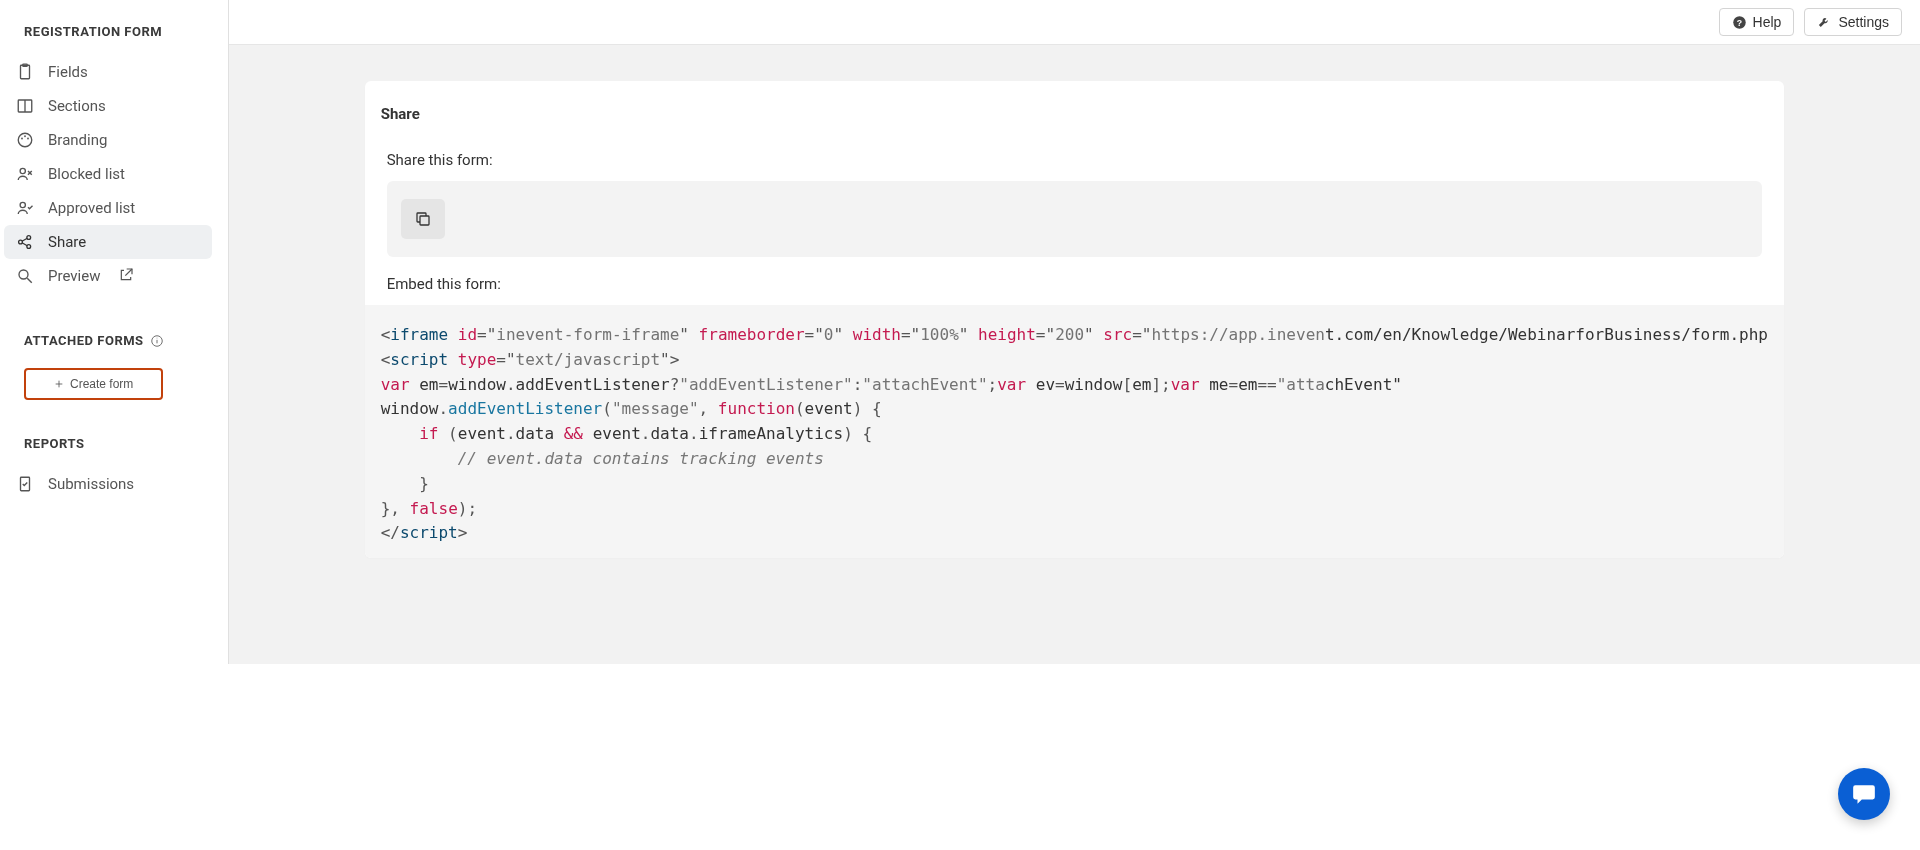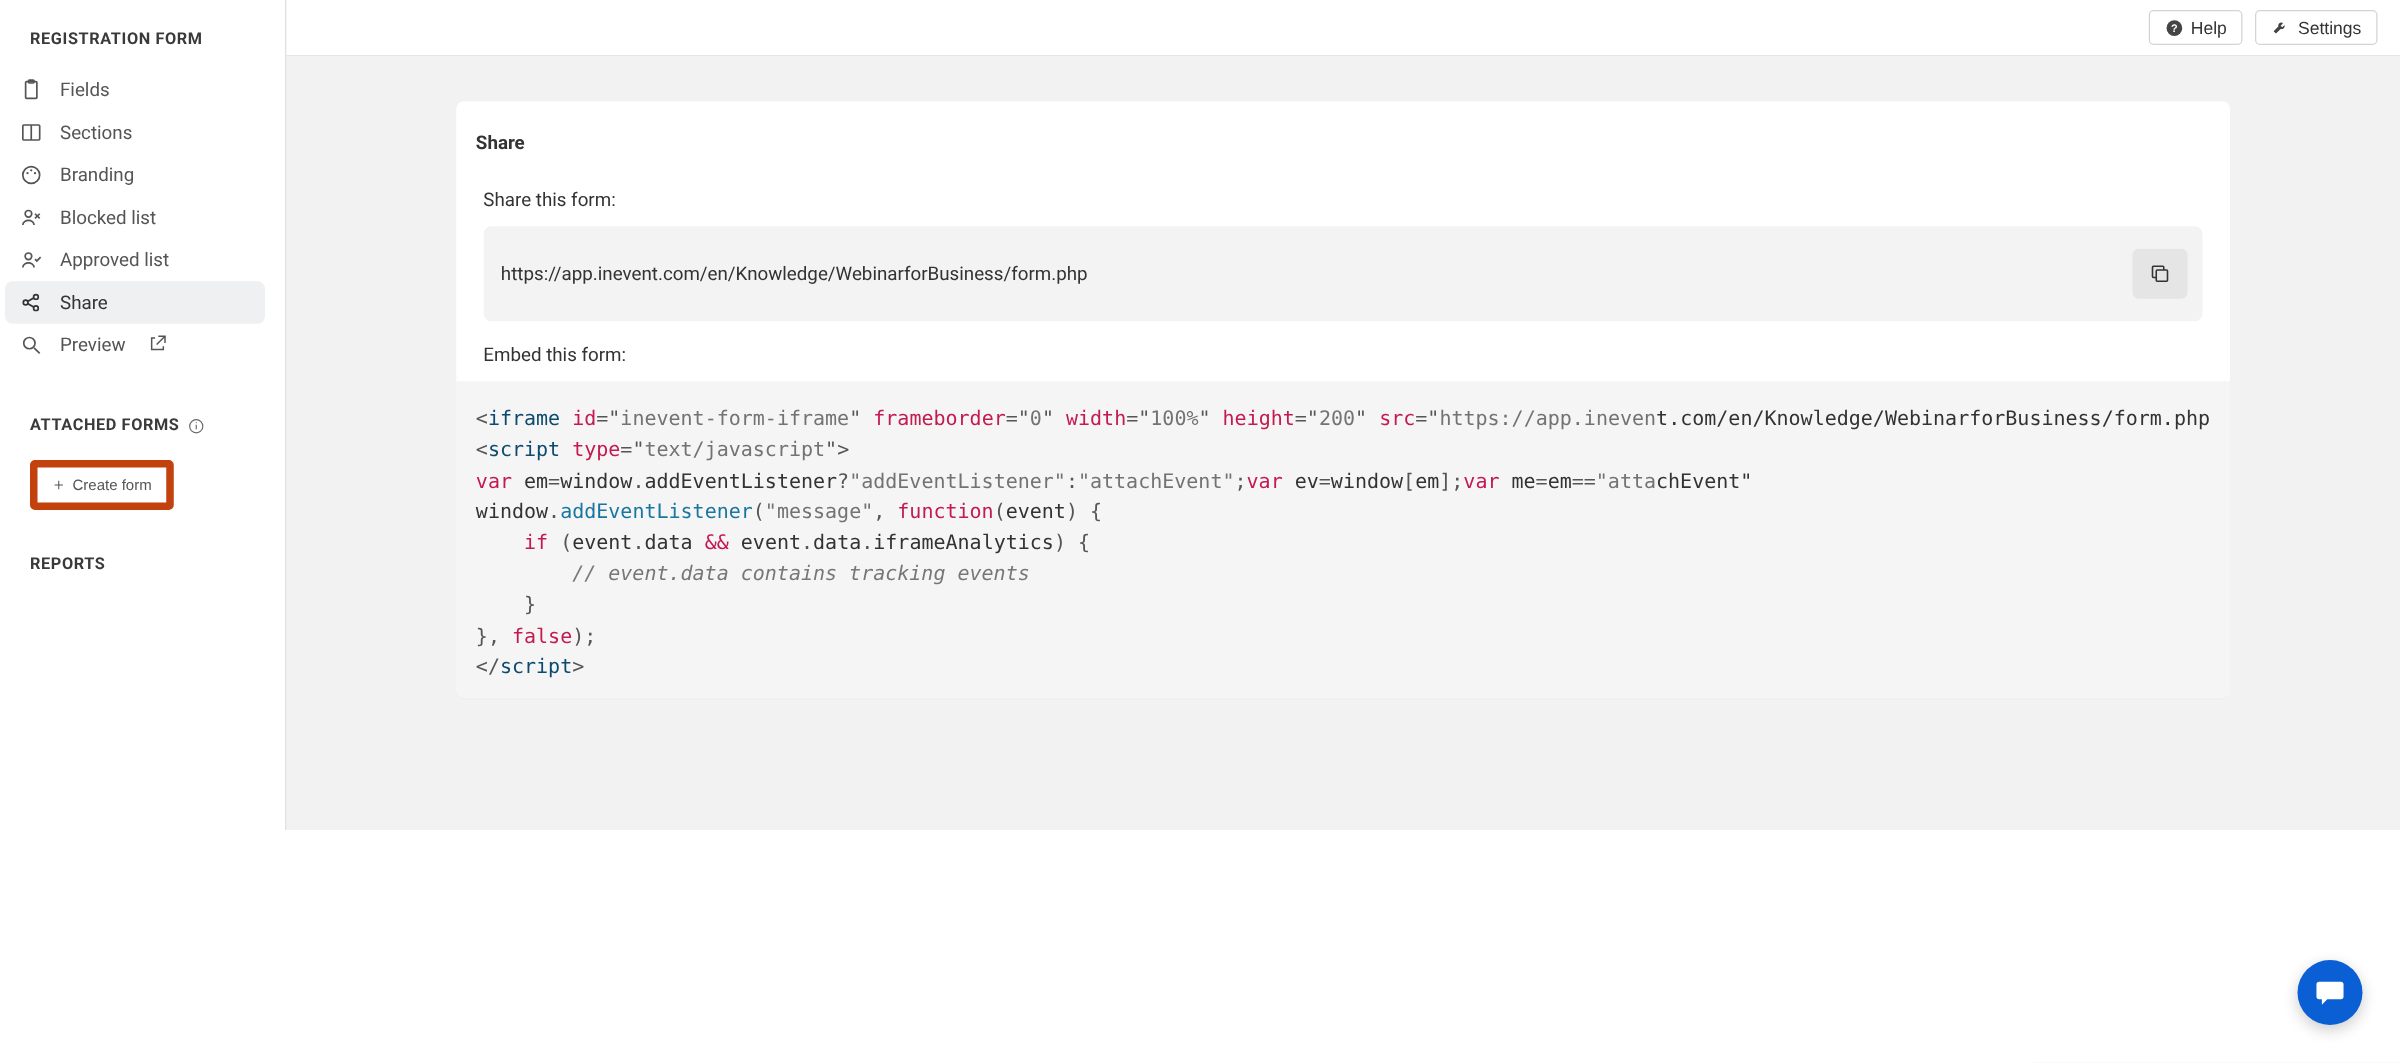--- a/index.html
+++ b/index.html
@@ -72,22 +72,22 @@
 .sidebar-item .ext-icon {
   width: 16px; height: 16px; margin-left: 4px;
 }
 .sidebar-spacer {
   height: 36px;
 }
 .create-form-btn {
   display: inline-flex;
   align-items: center;
   gap: 6px;
-  padding: 7px 12px;
-  border: 6px solid #c2410c;
+  padding: 7px 28px;
+  border: 2px solid #c2410c;
   border-radius: 4px;
   background: #fff;
   font-size: 12px;
   color: #555;
   cursor: pointer;
 }
 .create-form-btn svg { width: 10px; height: 10px; stroke: #555; stroke-width: 2; }
 
 .main {
   flex: 1;
@@ -313,20 +313,29 @@
             <line x1="4" y1="12" x2="20" y2="12"></line>
           </svg>
         <span>Create form</span>
       </button>
     </div>
 
     <div class="sidebar-spacer"></div>
 
     <div class="sidebar-section-title">REPORTS</div>
     <div class="sidebar-list">
+      <div class="sidebar-item">
+        <span class="icon">
+            <svg viewBox="0 0 24 24">
+              <rect x="6" y="3" width="12" height="18" rx="1"></rect>
+              <polyline points="9,12 11,14 15,10"></polyline>
+            </svg>
+          </span>
+        <span>Submissions</span>
+      </div>
     </div>
   </div>
 
   <div class="main">
     <div class="topbar">
       <button class="topbar-btn">
         <svg viewBox="0 0 24 24">
             <circle cx="12" cy="12" r="10" fill="#444"></circle>
             <text x="12" y="17" text-anchor="middle" font-size="14" fill="#fff" font-weight="bold">?</text>
           </svg>
@@ -338,21 +347,20 @@
           </svg>
         <span>Settings</span>
       </button>
     </div>
 
     <div class="content">
       <div class="card">
         <div class="card-title">Share</div>
         <div class="sub-label">Share this form:</div>
         <div class="url-box">
-          <span class="url-text">https://app.inevent.com/en/Knowledge/WebinarforBusiness/form.php</span>
           <span class="copy-btn">
             <svg viewBox="0 0 24 24">
                 <rect x="8" y="8" width="12" height="12" rx="1"></rect>
                 <path d="M16 8V5a1 1 0 0 0-1-1H5a1 1 0 0 0-1 1v10a1 1 0 0 0 1 1h3"></path>
               </svg>
           </span>
         </div>
         <div class="sub-label">Embed this form:</div>
 
         <div class="code-block"><span class="tok-punct">&lt;</span><span class="tok-tag">iframe</span> <span class="tok-attr">id</span><span class="tok-punct">=</span><span class="tok-punct">"</span><span class="tok-str">inevent-form-iframe</span><span class="tok-punct">"</span> <span class="tok-attr">frameborder</span><span class="tok-punct">=</span><span class="tok-punct">"</span><span class="tok-str">0</span><span class="tok-punct">"</span> <span class="tok-attr">width</span><span class="tok-punct">=</span><span class="tok-punct">"</span><span class="tok-str">100%</span><span class="tok-punct">"</span> <span class="tok-attr">height</span><span class="tok-punct">=</span><span class="tok-punct">"</span><span class="tok-str">200</span><span class="tok-punct">"</span> <span class="tok-attr">src</span><span class="tok-punct">=</span><span class="tok-punct">"</span><span class="tok-str">https://app.ineven</span><span class="tok-plain">t.com/en/Knowledge/WebinarforBusiness/form.php</span>

